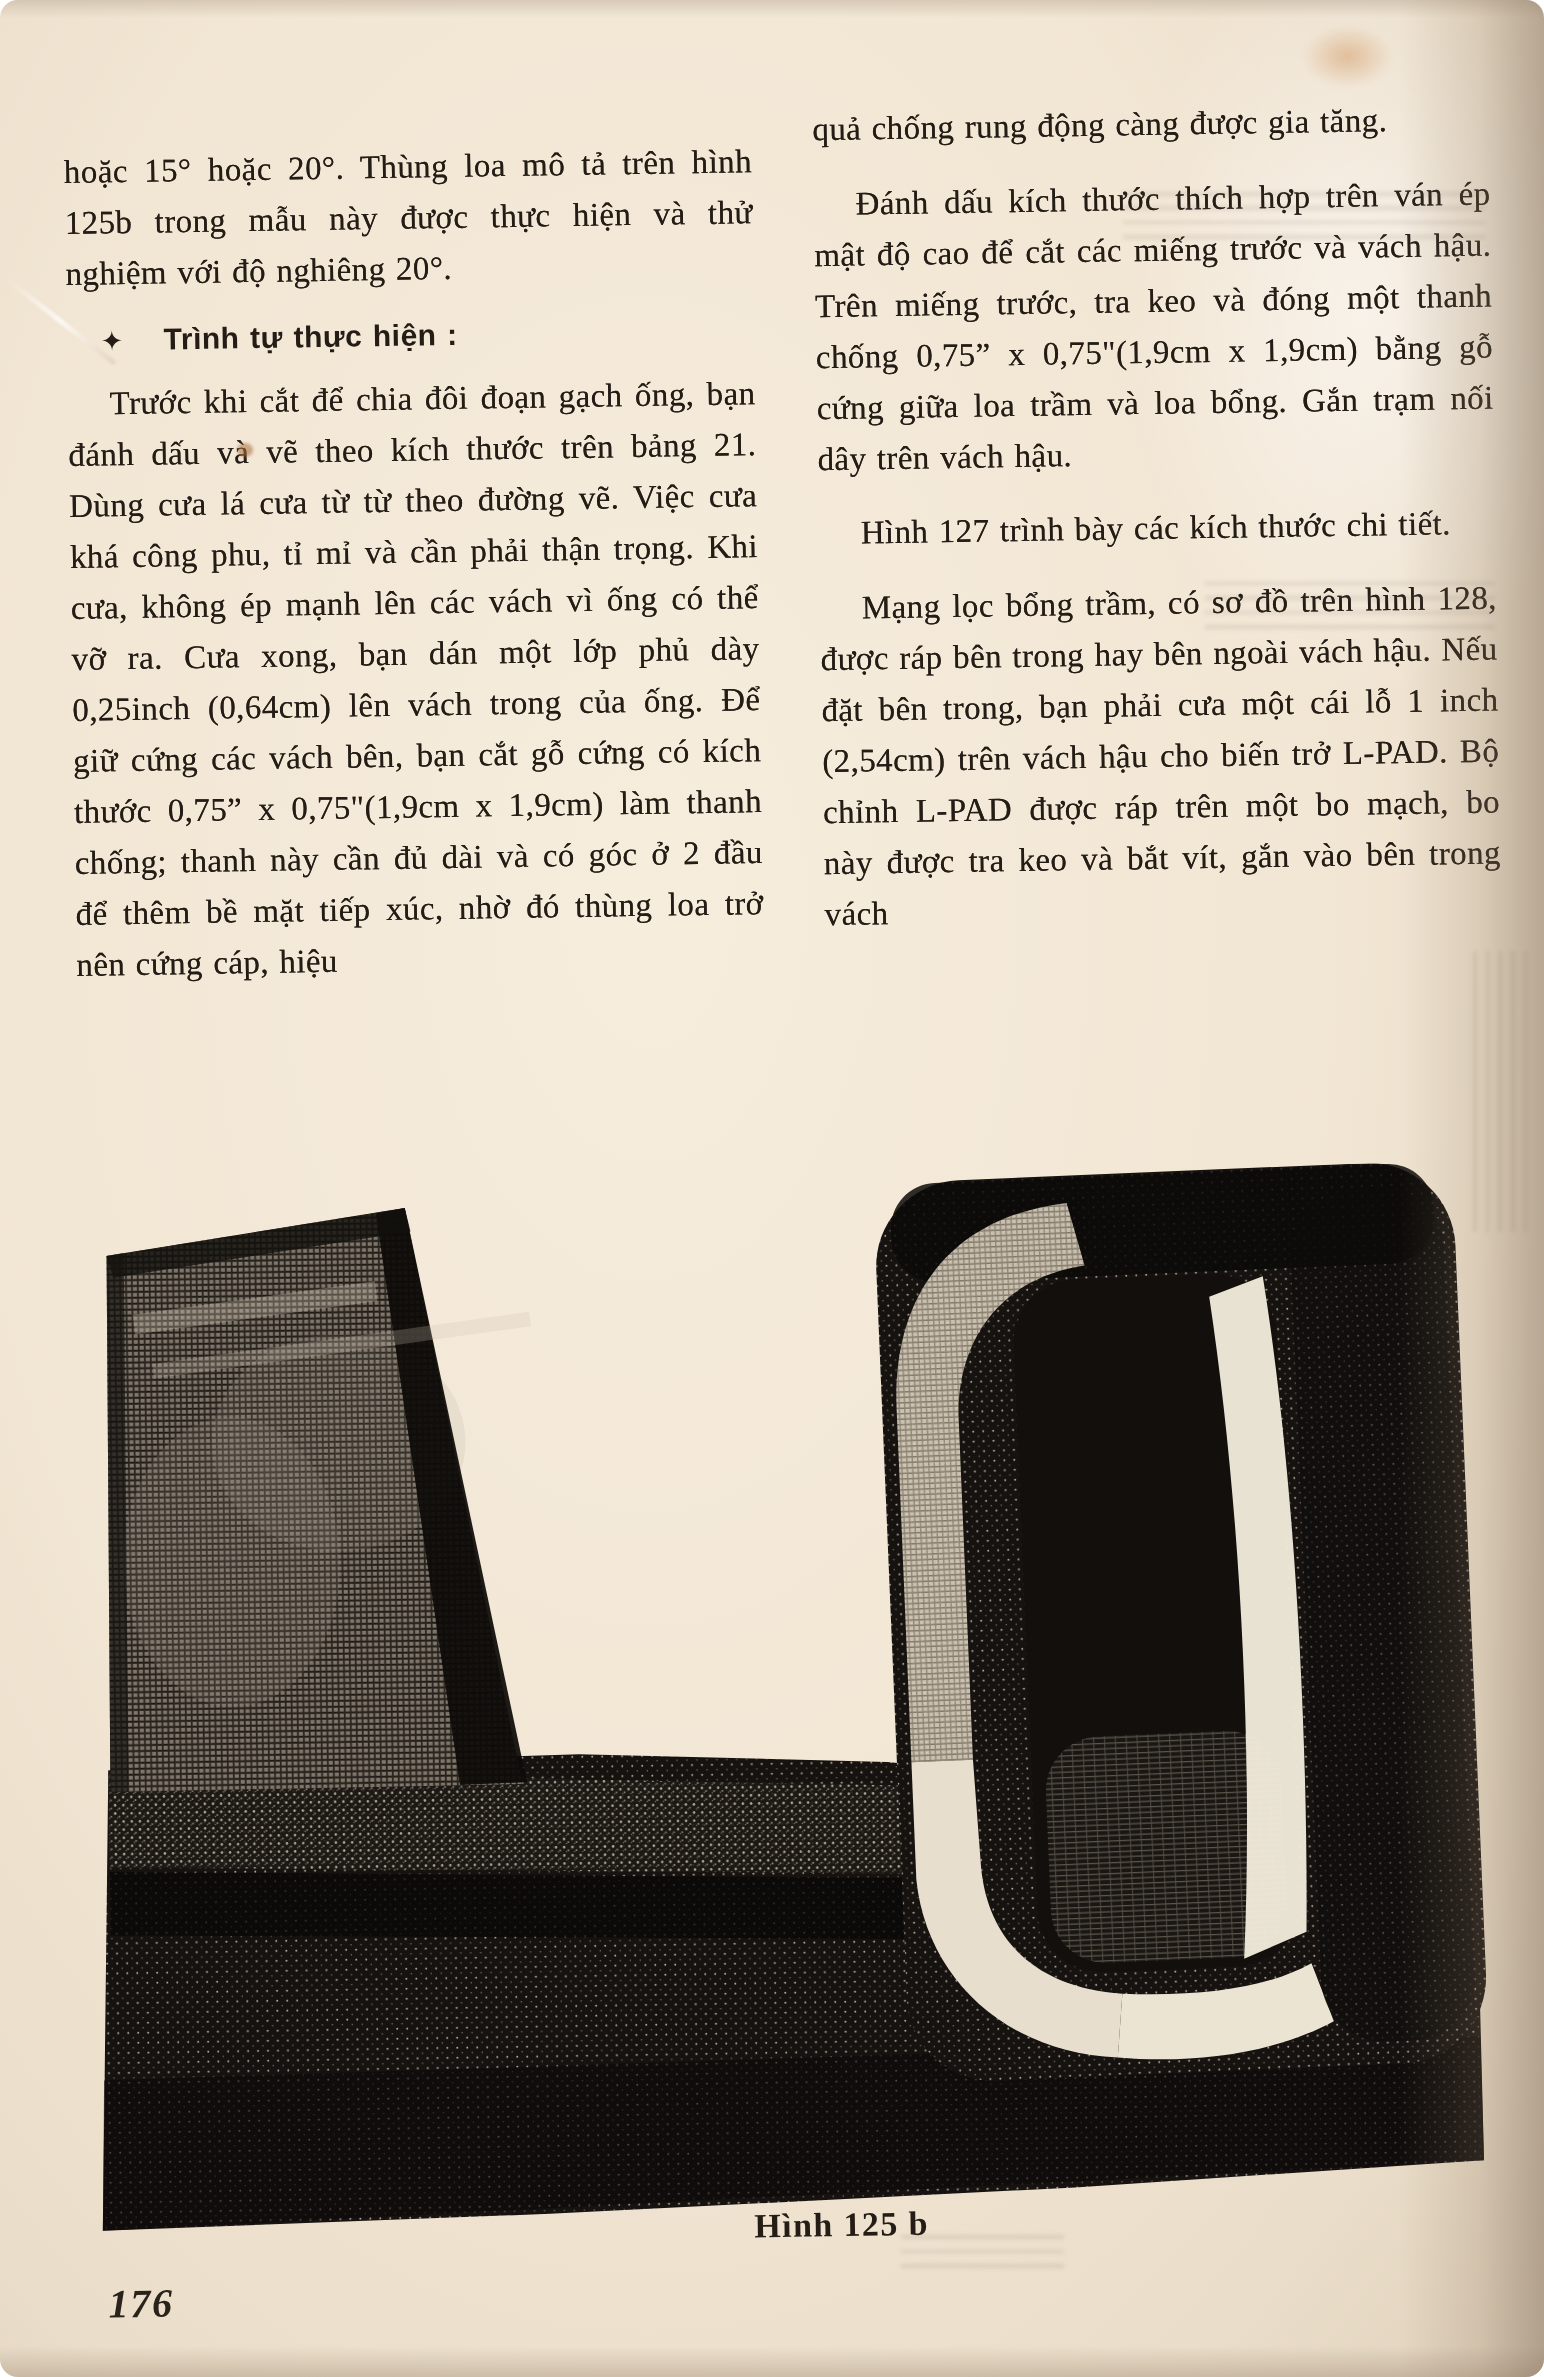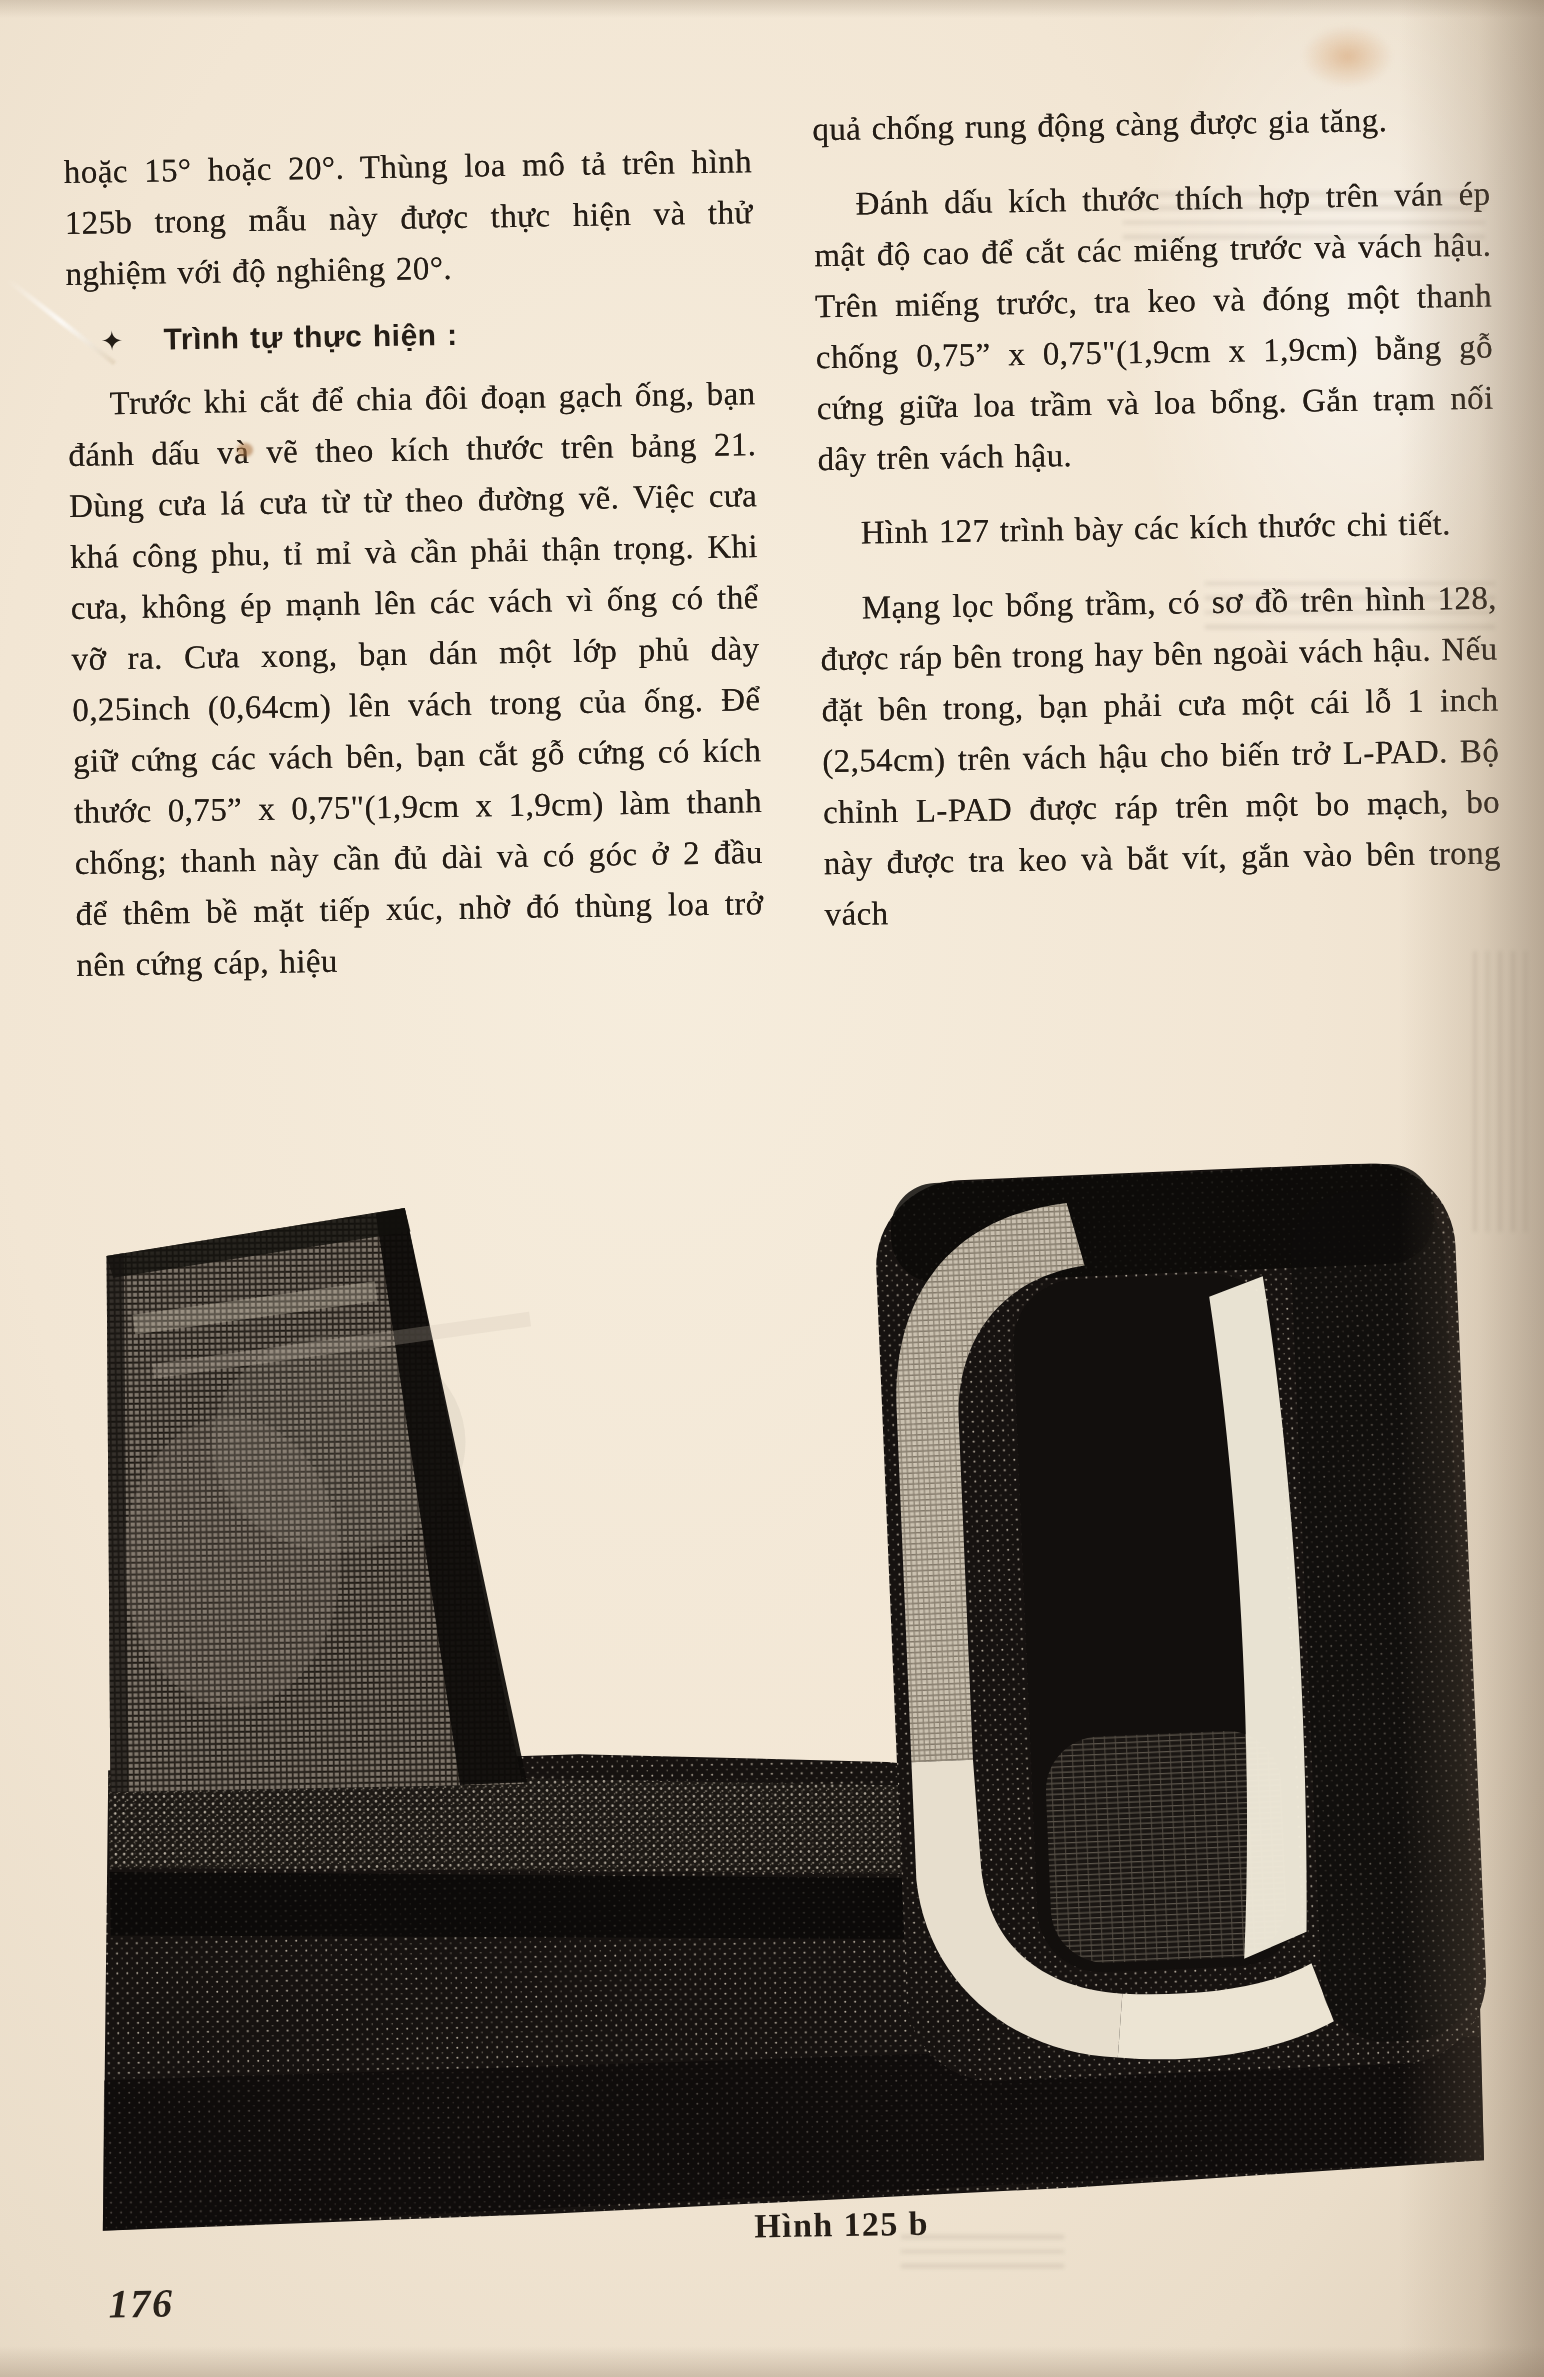--- a/index.html
+++ b/index.html
@@ -1,20 +1,20 @@
 <!DOCTYPE html>
 <html style="font-size:14.5px"><head>
 <meta charset="utf-8">
 <style>
   html,body{margin:0;padding:0;}
   body{width:1544px;height:2377px;overflow:hidden;
        font-family:"Liberation Serif","DejaVu Serif",serif;}
   .page{position:relative;width:1544px;height:2377px;
         background:radial-gradient(ellipse at 42% 38%, #f6eddd 0%, #f2e6d4 52%, #eaddc9 82%, #e0d1bc 100%);
-        overflow:hidden;}
+        overflow:hidden;border-radius:18px;}
   .highlight-tr{position:absolute;right:-54px;top:-72px;width:471px;height:779px;
         background:radial-gradient(closest-side, rgba(255,255,255,.55), rgba(255,255,255,0));}
   .edge-right{position:absolute;right:0;top:0;width:145px;height:100%;
         background:linear-gradient(to right, rgba(150,128,102,0) 0%, rgba(148,126,100,.22) 55%, rgba(118,98,78,.45) 100%);}
   .edge-bottom{position:absolute;left:0;bottom:0;width:100%;height:31px;
         background:linear-gradient(to top, rgba(130,108,86,.30), rgba(130,108,86,0));}
   .edge-top{position:absolute;left:0;top:0;width:100%;height:18px;
         background:linear-gradient(to bottom, rgba(135,115,92,.25), rgba(135,115,92,0));}
   .sheet{position:absolute;left:0;top:0;width:1544px;height:2377px;
         transform:rotate(-0.9deg);transform-origin:50% 50%;}

